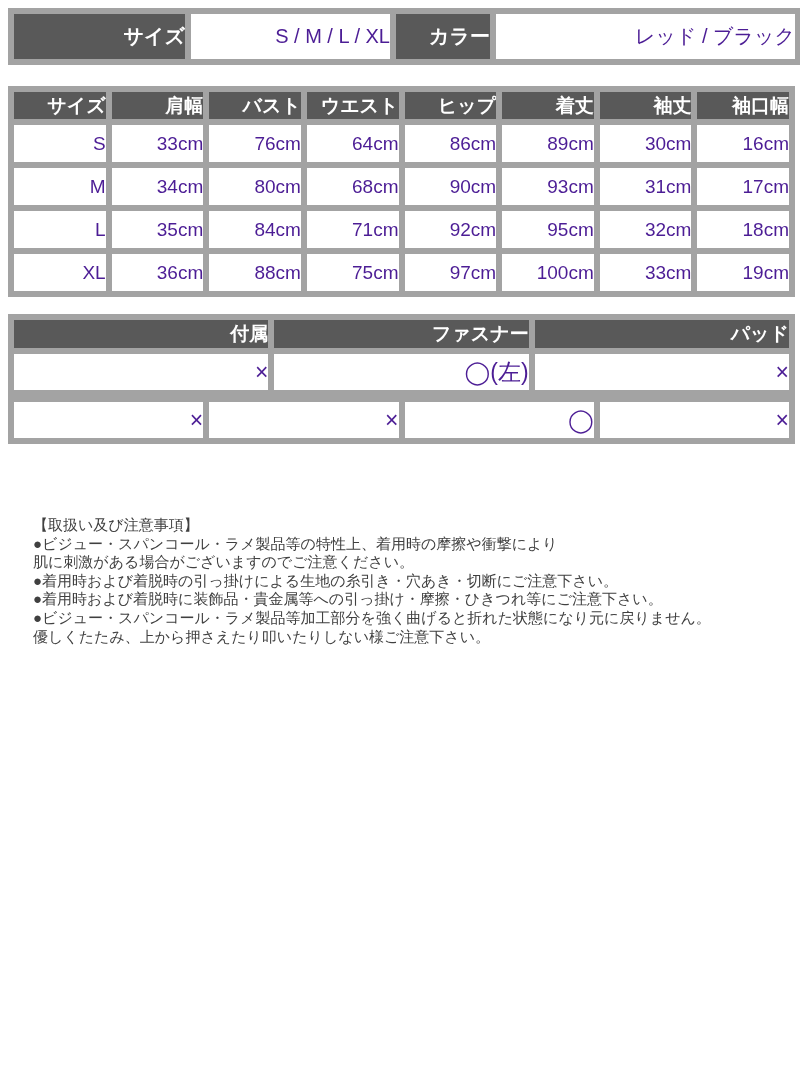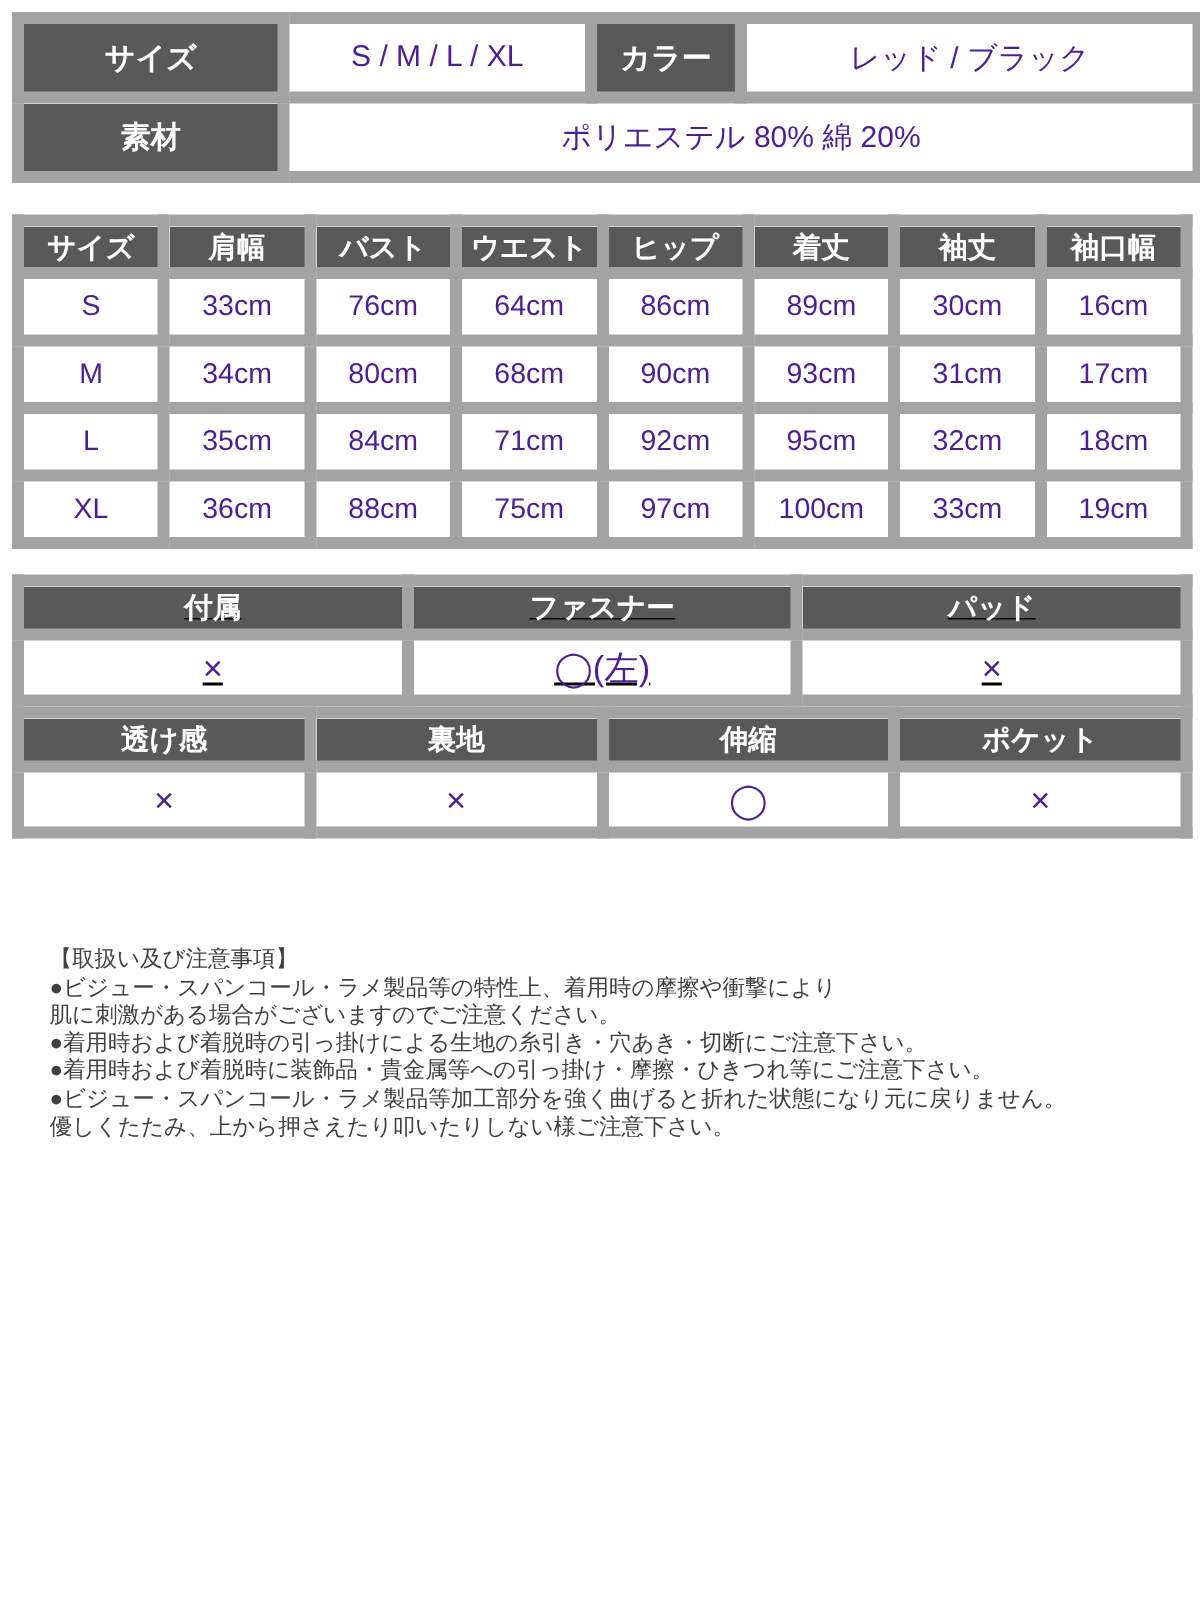--- a/index.html
+++ b/index.html
@@ -10,22 +10,22 @@
   }
   .page { padding: 8px; box-sizing: border-box; }
 
   table {
     border-collapse: collapse;
     width: 787px;
     table-layout: fixed;
     border: 3px solid #000;
   }
   th, td {
-    border: 8px solid #a3a3a3;
-    text-align: center;
+    border: 6px solid #a3a3a3;
+    text-align: right;
     vertical-align: middle;
     padding: 0;
     overflow: hidden;
     white-space: nowrap;
   }
   .hd {
     background: #595959;
     color: #ffffff;
     font-weight: bold;
   }
@@ -33,21 +33,21 @@
 
   
   .t1 td { height: 45px; font-size: 20px; }
 
   
   .t2 { margin-top: 21px; }
   .t2 th { height: 27px; font-size: 19px; }
   .t2 td { height: 37px; font-size: 19px; }
 
   
-  .t3 { margin-top: 17px; border-bottom-width: 2px; text-decoration: underline; }
+  .t3 { margin-top: 17px; border-bottom-width: 2px; }
   .t4 { border-top-width: 2px; }
   .t3 th, .t4 th { height: 28px; font-size: 19px; }
   .t3 td, .t4 td { height: 36px; font-size: 23px; font-weight: 300; }
 
   
   .notes {
     margin-top: 72px;
     margin-left: 25px;
     margin-right: 10px;
     color: #404040;
@@ -67,24 +67,20 @@
         <col style="width:205px">
         <col style="width:100px">
         <col style="width:305px">
     </colgroup>
     <tbody>
       <tr>
         <td class="hd">サイズ</td>
         <td class="val">S / M / L / XL</td>
         <td class="hd">カラー</td>
         <td class="val">レッド / ブラック</td>
-      </tr>
-      <tr>
-        <td class="hd">素材</td>
-        <td class="val" colspan="3">ポリエステル 80%  綿 20%</td>
       </tr>
     </tbody>
   </table>
 
   <table class="t2">
     <thead>
       <tr>
         <th class="hd">サイズ</th>
         <th class="hd">肩幅</th>
         <th class="hd">バスト</th>
@@ -150,26 +146,20 @@
         <td class="val">×</td>
         <td class="val">◯(左)</td>
         <td class="val">×</td>
       </tr>
     </tbody>
   </table>
 
   <table class="t4">
     <tbody>
       <tr>
-        <th class="hd">透け感</th>
-        <th class="hd">裏地</th>
-        <th class="hd">伸縮</th>
-        <th class="hd">ポケット</th>
-      </tr>
-      <tr>
         <td class="val">×</td>
         <td class="val">×</td>
         <td class="val">◯</td>
         <td class="val">×</td>
       </tr>
     </tbody>
   </table>
 
   <div class="notes">
     <div>【取扱い及び注意事項】</div>

